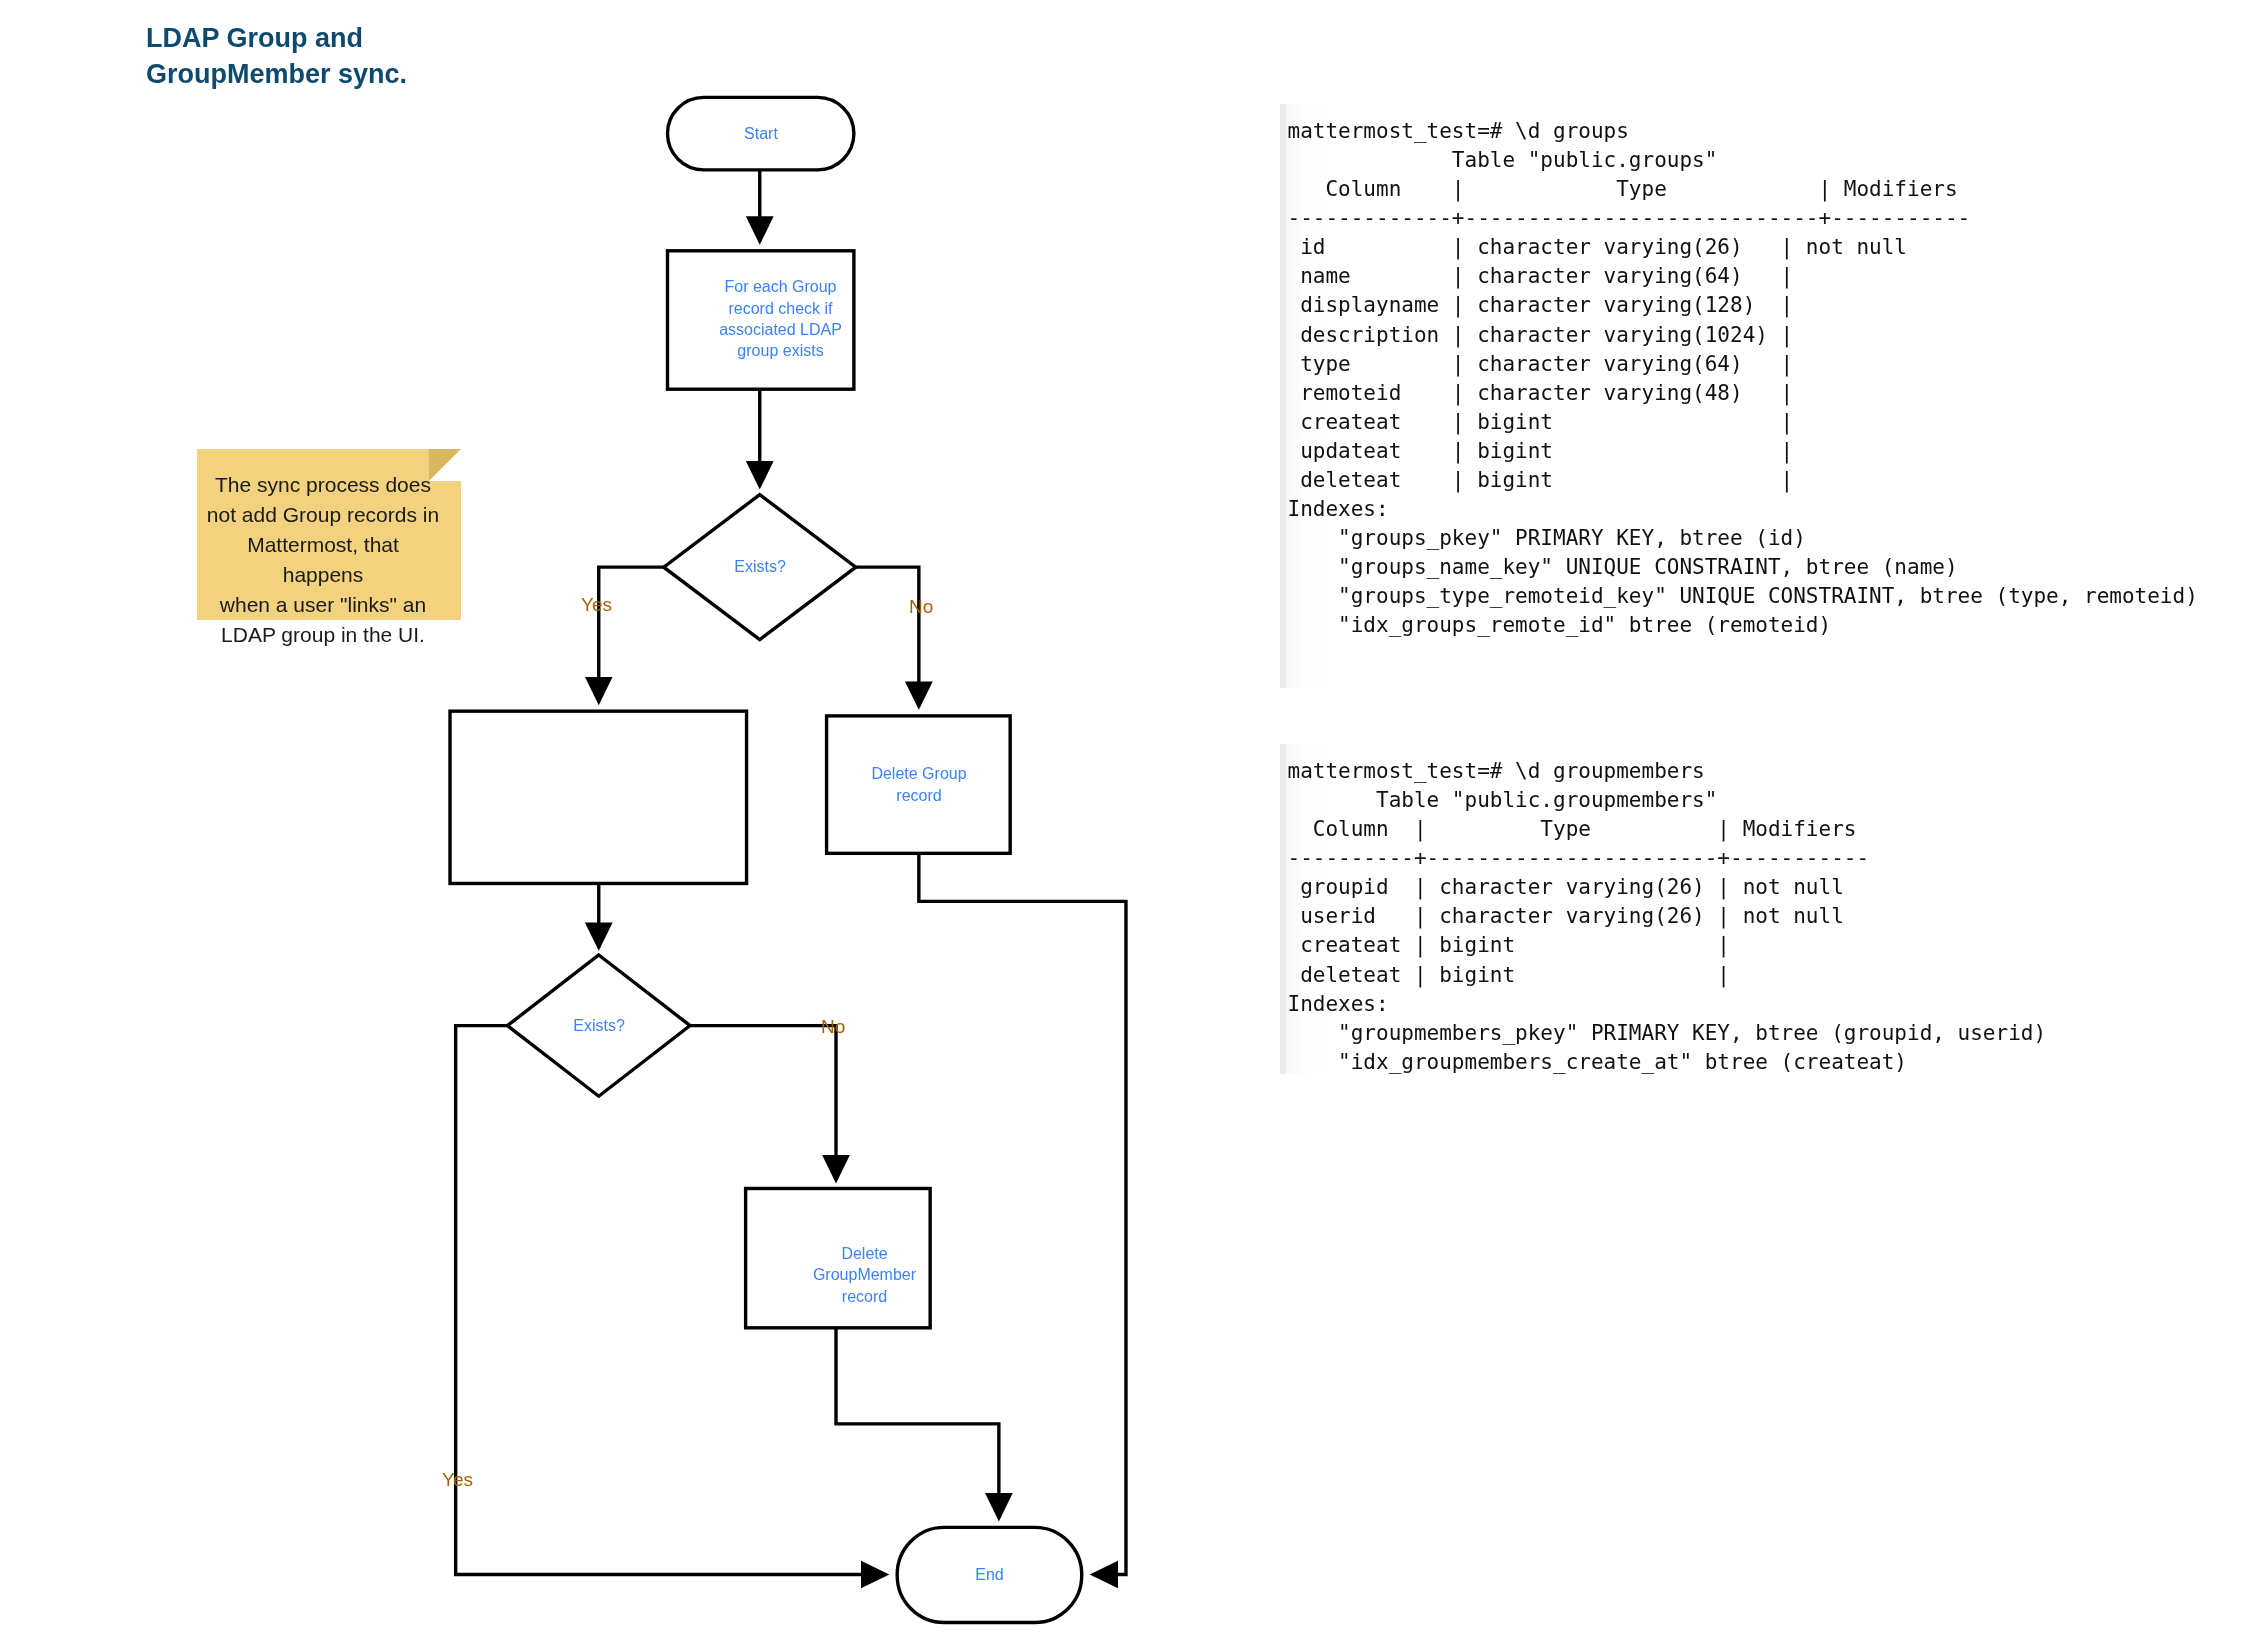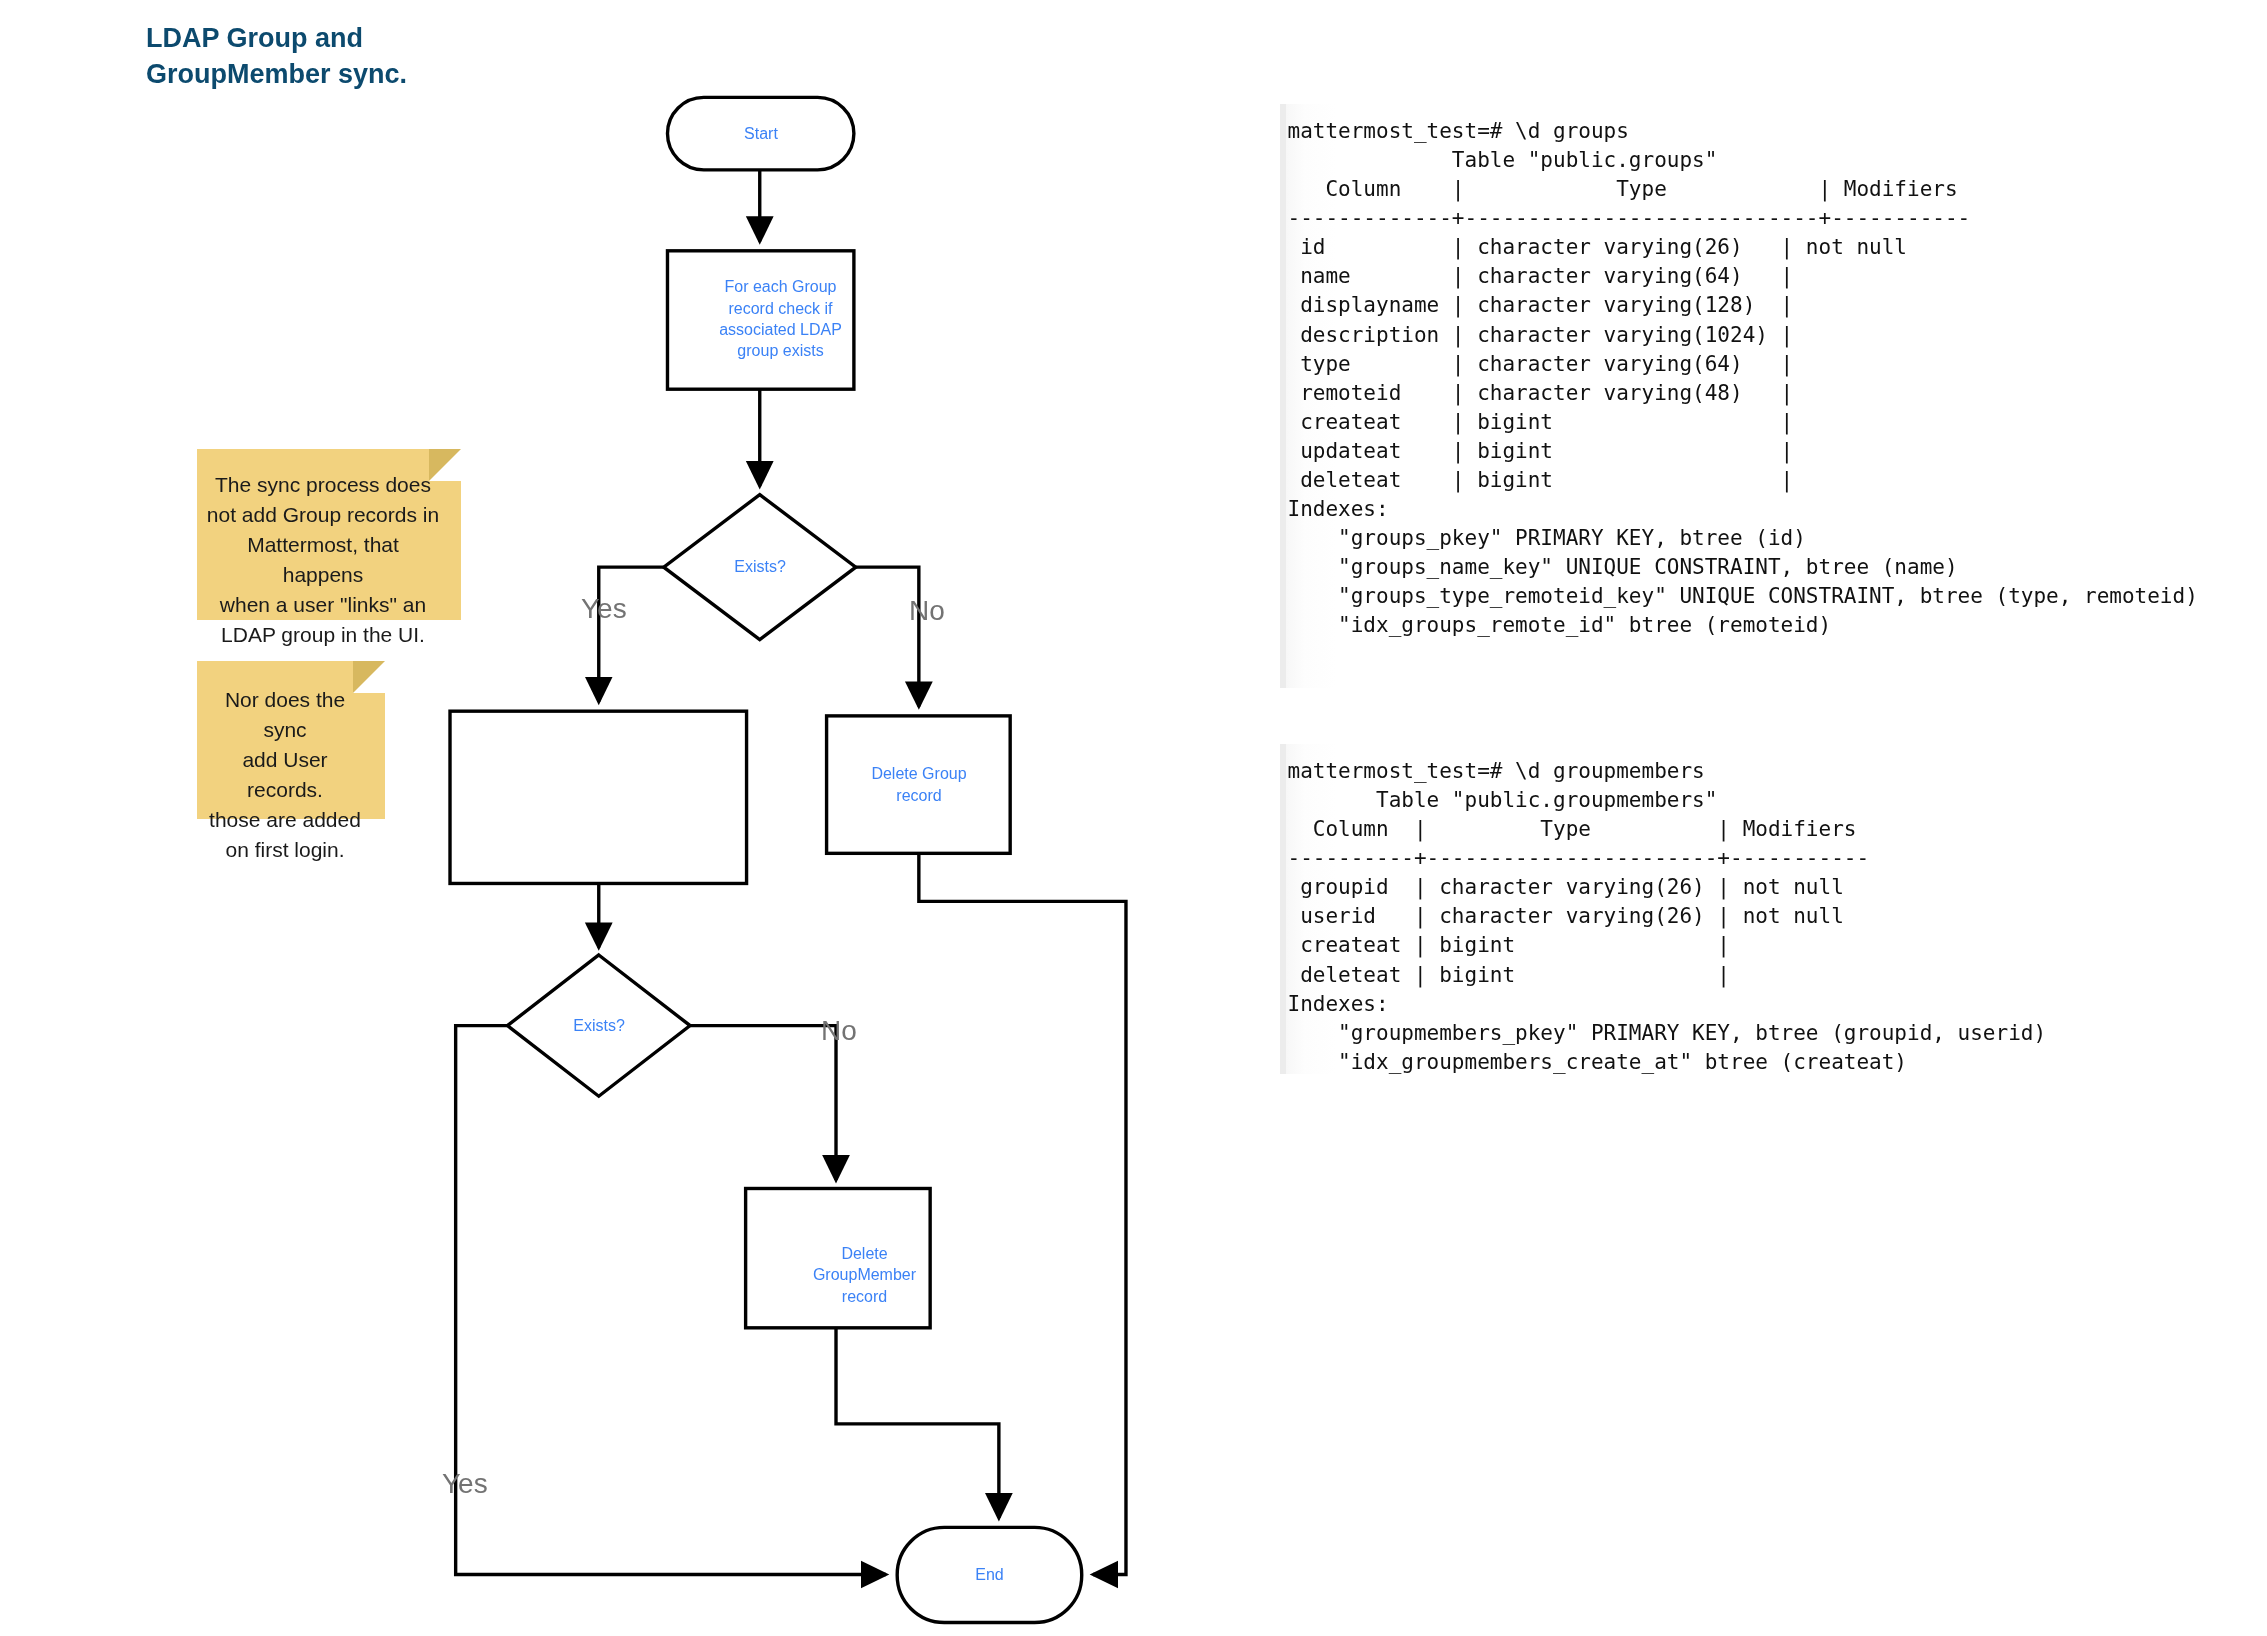--- a/index.html
+++ b/index.html
@@ -48,23 +48,23 @@
     text-align: center;
     color: #3b82f6;
     font-family: "Liberation Sans", sans-serif;
     font-size: 16px;
     line-height: 1.33;
     white-space: pre-line;
     pointer-events: none;
   }
   .edge-label {
     position: absolute;
-    color: #737373;
-    font-family: "Liberation Sans", sans-serif;
-    font-size: 28px;
+    color: #a16207;
+    font-family: "Liberation Sans", sans-serif;
+    font-size: 19px;
     line-height: 1;
     white-space: nowrap;
   }
 
   
   .sticky-note {
     position: absolute;
     background: #f2d27f;
     box-sizing: border-box;
   }
@@ -194,27 +194,20 @@
 
   <div class="sticky-note" style="left:197px; top:449px; width:264px; height:171px;">
     <span class="fold"></span>
     <div class="note-text" style="top:21px;">The sync process does
 not add Group records in
 Mattermost, that happens
 when a user "links" an
 LDAP group in the UI.</div>
   </div>
 
-  <div class="sticky-note" style="left:197px; top:661px; width:188px; height:158px;">
-    <span class="fold"></span>
-    <div class="note-text" style="top:23.5px;">Nor does the sync
-add User records.
-those are added
-on first login.</div>
-  </div>
 
   <div class="terminal-block" style="left:1232px; top:104px; width:951px; height:584px;">
     <pre>mattermost_test=# \d groups
              Table "public.groups"
    Column    |            Type            | Modifiers
 -------------+----------------------------+-----------
  id          | character varying(26)   | not null
  name        | character varying(64)   |
  displayname | character varying(128)  |
  description | character varying(1024) |

